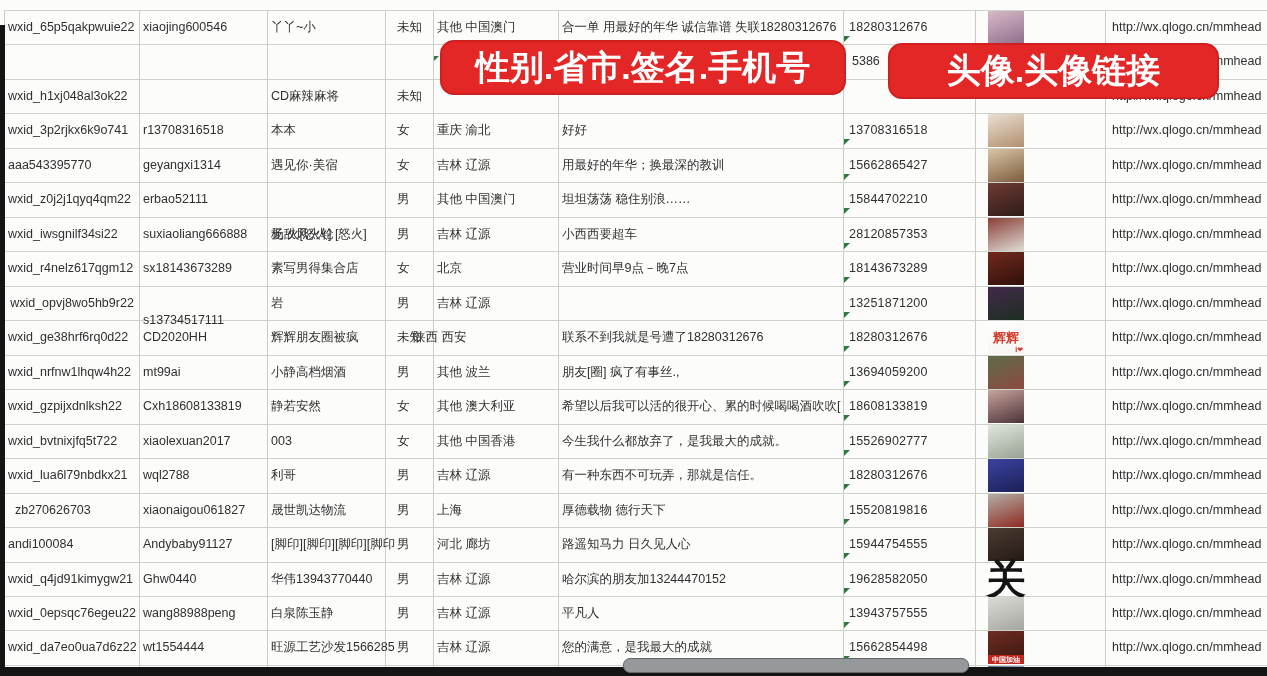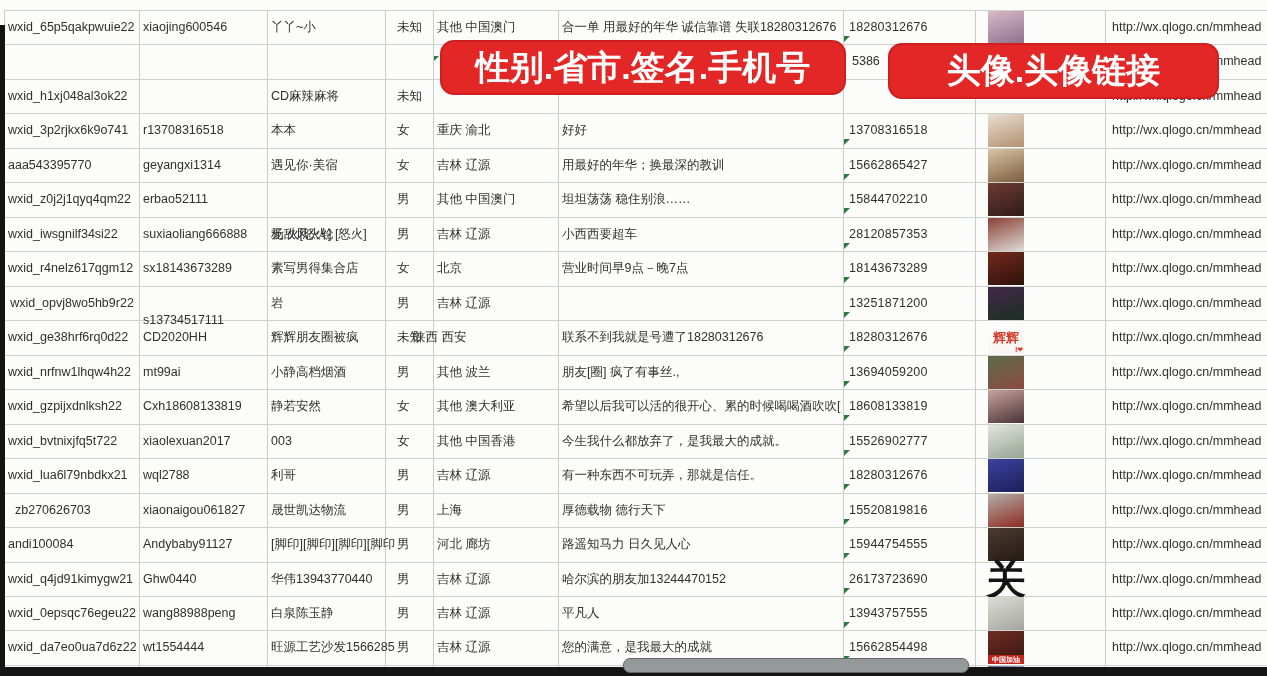--- a/index.html
+++ b/index.html
@@ -208,21 +208,21 @@
       <div class="cell num" style="left: 849px; top: 527px; width: 122px;">15944754555</div>
       <div class="cell clip" style="left: 1112px; top: 527px; width: 155px;">http://wx.qlogo.cn/mmhead</div>
       <div class="tri" style="left: 844px; top: 553px;"></div>
       <div class="avatar" style="left: 988px; top: 528px; height: 33px; background: linear-gradient(160deg, rgb(76, 59, 49), rgb(36, 26, 20));"></div>
       <div class="cell" style="left: 8px; top: 562px; width: 128px;">wxid_q4jd91kimygw21</div>
       <div class="cell" style="left: 143px; top: 562px; width: 120px;">Ghw0440</div>
       <div class="cell clip" style="left: 271px; top: 562px; width: 124px;">华伟13943770440</div>
       <div class="cell" style="left: 397px; top: 562px; width: 36px;">男</div>
       <div class="cell" style="left: 437px; top: 562px; width: 118px;">吉林 辽源</div>
       <div class="cell clip" style="left: 562px; top: 562px; width: 281px;">哈尔滨的朋友加13244470152</div>
-      <div class="cell num" style="left: 849px; top: 562px; width: 122px;">26173723690</div>
+      <div class="cell num" style="left: 849px; top: 562px; width: 122px;">19628582050</div>
       <div class="cell clip" style="left: 1112px; top: 562px; width: 155px;">http://wx.qlogo.cn/mmhead</div>
       <div class="tri" style="left: 844px; top: 588px;"></div>
       <div class="avatar ovf" style="left: 988px; top: 563px; height: 33px; background: linear-gradient(160deg, rgb(255, 255, 255), rgb(251, 251, 250));">
         <span class="lbl" style="color: rgb(20, 20, 20); font-size: 40px;">关</span>
       </div>
       <div class="cell" style="left: 8px; top: 596px; width: 128px;">wxid_0epsqc76egeu22</div>
       <div class="cell" style="left: 143px; top: 596px; width: 120px;">wang88988peng</div>
       <div class="cell clip" style="left: 271px; top: 596px; width: 124px;">白泉陈玉静</div>
       <div class="cell" style="left: 397px; top: 596px; width: 36px;">男</div>
       <div class="cell" style="left: 437px; top: 596px; width: 118px;">吉林 辽源</div>

